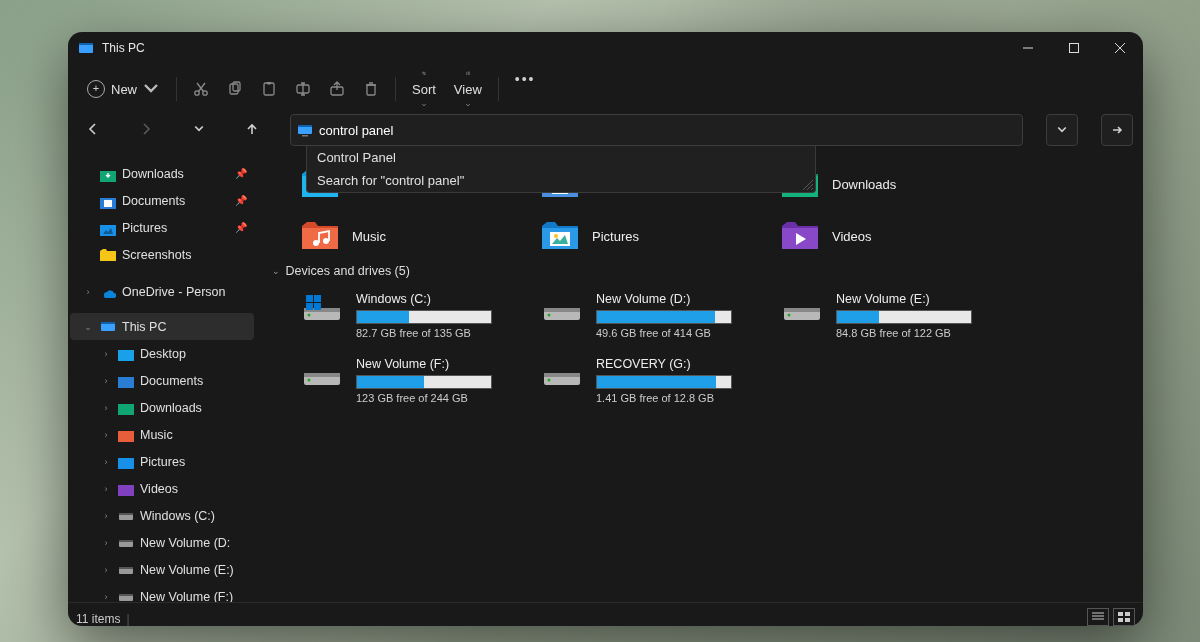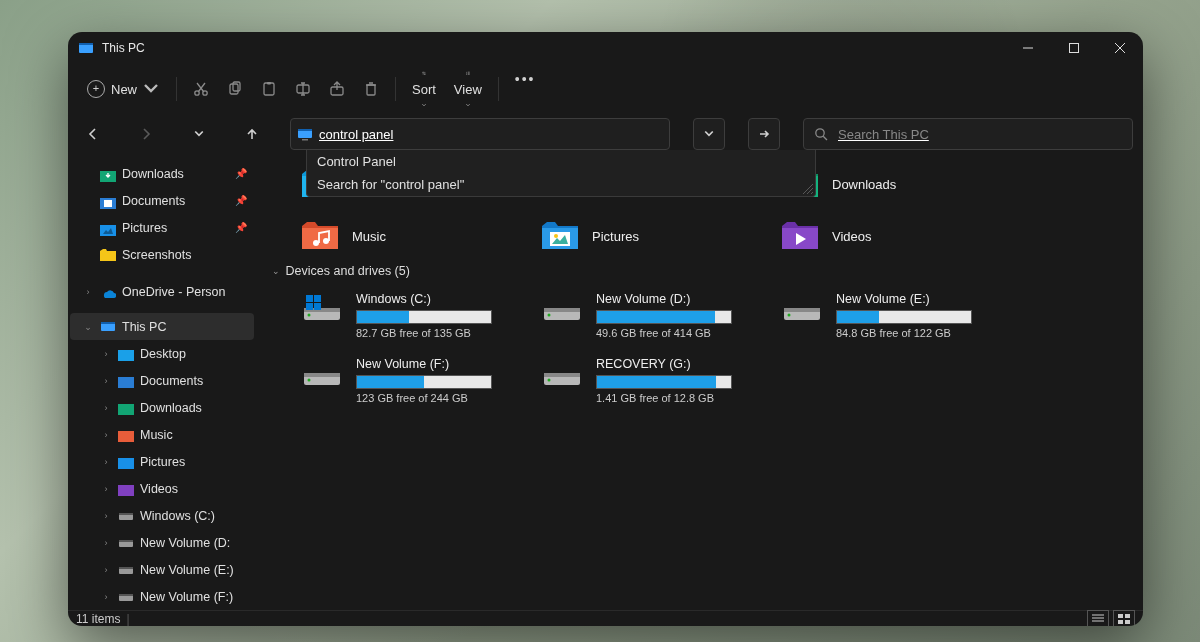--- a/index.html
+++ b/index.html
@@ -22,21 +22,21 @@
   .tbtn{height:36px;padding:0 8px;display:flex;align-items:center;gap:6px;border-radius:4px;color:#8b8b8b;}
   .tbtn.active{color:#cfcfcf;flex-direction:column;}
   .tbtn .lbl{font-size:13px;color:#e0e0e0;}
   .tsep{width:1px;height:24px;background:#333;margin:0 6px;}
   .tbtn svg{width:16px;height:16px;}
   .tbtn.new{color:#cfcfcf;border:1px solid transparent;}
   .tbtn.new .circ{width:18px;height:18px;border:1.4px solid #aaa;border-radius:50%;display:flex;align-items:center;justify-content:center;font-size:11px;line-height:1;padding-bottom:1px;}
   .chev{width:8px;height:8px;}
   .dots{letter-spacing:2px;font-size:14px;color:#cfcfcf;}
   
-  .navrow{height:40px;display:flex;align-items:center;padding:0 10px;gap:23px;flex-shrink:0;text-decoration:underline;}
+  .navrow{height:40px;display:flex;align-items:flex-start;padding:0 10px;gap:23px;flex-shrink:0;}
   .navbtn{width:30px;height:30px;display:flex;align-items:center;justify-content:center;color:#cfcfcf;border-radius:4px;}
   .navbtn.dis{color:#5a5a5a;}
   .addrwrap{flex:1;position:relative;}
   .addrbar{height:32px;border:1px solid #3d3d3d;border-radius:4px;background:#1f1f1f;display:flex;align-items:center;padding:0 6px;gap:6px;}
   .addrbar input{flex:1;background:transparent;border:none;outline:none;color:#fff;font-size:13px;}
   .addrdrop{position:absolute;left:16px;top:32px;width:510px;background:#202020;border:1px solid #3a3a3a;border-bottom-left-radius:4px;border-bottom-right-radius:4px;border-top:none;z-index:10;}
   .addrdrop .ditem{padding:4px 10px;font-size:13px;color:#e0e0e0;}
   .addrdrop .resize{position:absolute;right:2px;bottom:2px;width:10px;height:10px;opacity:.4;}
   .smallbtn{width:32px;height:32px;border:1px solid #3d3d3d;border-radius:4px;display:flex;align-items:center;justify-content:center;color:#cfcfcf;background:#1f1f1f;}
   .searchbar{width:330px;height:32px;border:1px solid #3d3d3d;border-radius:4px;background:#1f1f1f;display:flex;align-items:center;padding:0 10px;gap:10px;color:#888;font-size:13px;}
@@ -62,21 +62,21 @@
   .folder-item .flbl{font-size:13px;color:#eee;}
   .drive-grid{display:flex;flex-wrap:wrap;gap:10px 0;}
   .drive-item{width:240px;padding:4px 0 4px 30px;display:flex;gap:14px;}
   .drive-icon{width:40px;height:30px;flex-shrink:0;}
   .drive-info{flex:1;padding-right:20px;}
   .drive-name{font-size:12.5px;color:#eee;margin-bottom:4px;}
   .drive-bar{height:14px;background:#e8e8e8;border:1px solid #555;position:relative;margin-bottom:3px;}
   .drive-fill{position:absolute;left:0;top:0;bottom:0;background:#1e9fe8;}
   .drive-free{font-size:11px;color:#ccc;}
   
-  .statusbar{height:16px;border-top:1px solid #2a2a2a;display:flex;align-items:center;padding:0 8px;font-size:12px;color:#ccc;flex-shrink:0;}
+  .statusbar{height:24px;border-top:1px solid #2a2a2a;display:flex;align-items:flex-end;padding:0 8px;font-size:12px;color:#ccc;flex-shrink:0;}
   .statusbar .sep{margin:0 6px;color:#555;}
   .statusbar .spacer{flex:1;}
   .viewbtn{width:22px;height:18px;border:1px solid #555;margin-left:4px;display:flex;align-items:center;justify-content:center;}
   
 </style>
 </head>
 <body>
 
 <div class="window">
 
@@ -228,27 +228,20 @@
     <div class="smallbtn">
         <svg width="10" height="10" viewBox="0 0 8 8">
           <path d="M1 2l3 3 3-3" fill="none" stroke="currentColor" stroke-width="1.4"></path>
         </svg>
       </div>
     <div class="smallbtn">
         <svg width="14" height="14" viewBox="0 0 14 14">
           <path d="M3 7h8M8 4l3 3-3 3" fill="none" stroke="currentColor" stroke-width="1.6"></path>
         </svg>
       </div>
-    <div class="searchbar">
-      <svg width="14" height="14" viewBox="0 0 14 14">
-          <circle cx="6" cy="6" r="4.2" fill="none" stroke="currentColor" stroke-width="1.3"></circle>
-          <line x1="9.2" y1="9.2" x2="13" y2="13" stroke="currentColor" stroke-width="1.3"></line>
-        </svg>
-      <span>Search This PC</span>
-    </div>
   </div>
 
   <div class="body">
 
     <div class="sidebar">
       <div class="sbitem">
           <span class="sbexpand"></span>
           <span class="sbicon">
             <svg viewBox="0 0 16 16">
               <rect y="5" width="16" height="11" fill="#12a574"></rect>

